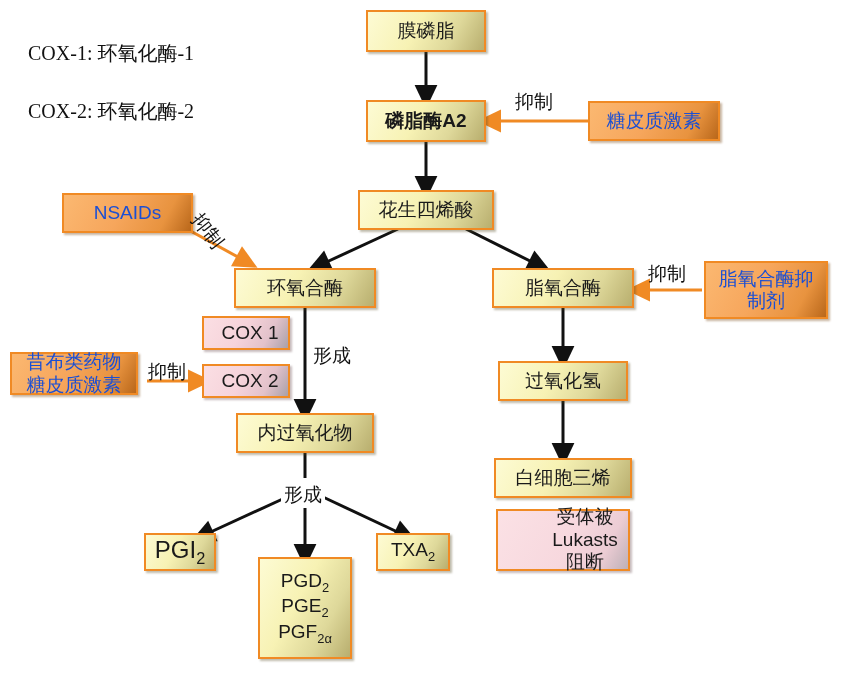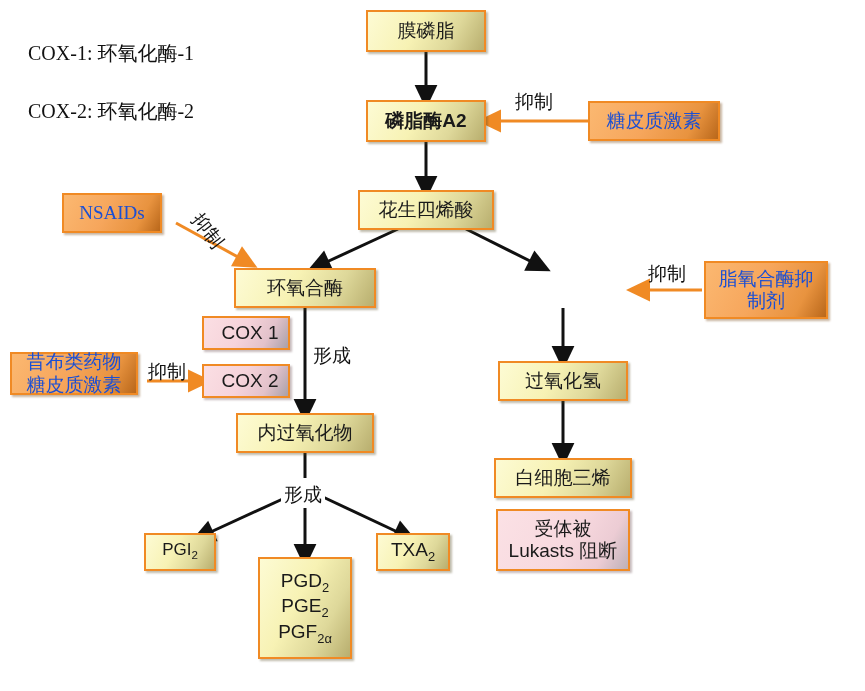--- a/index.html
+++ b/index.html
@@ -56,20 +56,21 @@
     border: 2px solid #f08a24;
     color: #1a1a1a;
     box-shadow: 2px 2px 2px rgba(110,80,85,0.38);
     padding-left: 8px;
   }
   .n-pink-flat {
     background: linear-gradient(118deg, #fbe1e5 0%, #f7d8de 55%, #ecccd4 80%, #bdb0b6 100%);
     border: 2px solid #f08a24;
     color: #1a1a1a;
     box-shadow: 2px 2px 2px rgba(110,80,85,0.38);
+    padding-left: 44px;
   }
   .edge-label {
     position: absolute;
     color: #111111;
     background: transparent;
     white-space: nowrap;
     z-index: 4;
   }
   .legend {
     position: absolute;
@@ -147,21 +148,21 @@
   </div>
 
   <div class="node n-orange" style="left:588px; top:101px; width:132px; height:40px; font-size:19px;">
     <span>糖皮质激素</span>
   </div>
 
   <div class="node n-yellow" style="left:358px; top:190px; width:136px; height:40px; font-size:19px;">
     <span>花生四烯酸</span>
   </div>
 
-  <div class="node n-orange" style="left:62px; top:193px; width:100px; height:40px; font-size:19px;font-family:Liberation Serif, serif;">
+  <div class="node n-orange" style="left:62px; top:193px; width:131px; height:40px; font-size:19px;">
     <span>NSAIDs</span>
   </div>
 
   <div class="node n-yellow" style="left:234px; top:268px; width:142px; height:40px; font-size:19px;">
     <span>环氧合酶</span>
   </div>
 
   <div class="node n-pink" style="left:202px; top:316px; width:88px; height:34px; font-size:19px;">
     <span>COX 1</span>
   </div>
@@ -172,34 +173,37 @@
 
   <div class="node n-orange" style="left:10px; top:352px; width:128px; height:43px; font-size:19px; flex-direction:column;">
     <span>昔布类药物</span>
     <span>糖皮质激素</span>
   </div>
 
   <div class="node n-yellow" style="left:236px; top:413px; width:138px; height:40px; font-size:19px;">
     <span>内过氧化物</span>
   </div>
 
-  <div class="node n-yellow" style="left:144px; top:533px; width:72px; height:38px; font-size:17px;">
+  <div class="node n-yellow" style="left:144px; top:533px; width:72px; height:38px; font-size:24px;">
     <span><span>PGI</span><span class="sub">2</span></span>
   </div>
 
   <div class="node n-yellow" style="left:258px; top:557px; width:94px; height:102px; font-size:19px; flex-direction:column;">
     <span><span>PGD</span><span class="sub">2</span></span>
     <span><span>PGE</span><span class="sub">2</span></span>
     <span><span>PGF</span><span class="sub">2α</span></span>
   </div>
 
   <div class="node n-yellow" style="left:376px; top:533px; width:74px; height:38px; font-size:19px;">
     <span><span>TXA</span><span class="sub">2</span></span>
   </div>
 
+  <div class="node n-yellow" style="left:492px; top:268px; width:142px; height:40px; font-size:19px;">
+    <span>脂氧合酶</span>
+  </div>
 
   <div class="node n-orange" style="left:704px; top:261px; width:124px; height:58px; font-size:19px; flex-direction:column;">
     <span>脂氧合酶抑</span>
     <span>制剂</span>
   </div>
 
   <div class="node n-yellow" style="left:498px; top:361px; width:130px; height:40px; font-size:19px;">
     <span>过氧化氢</span>
   </div>
 

